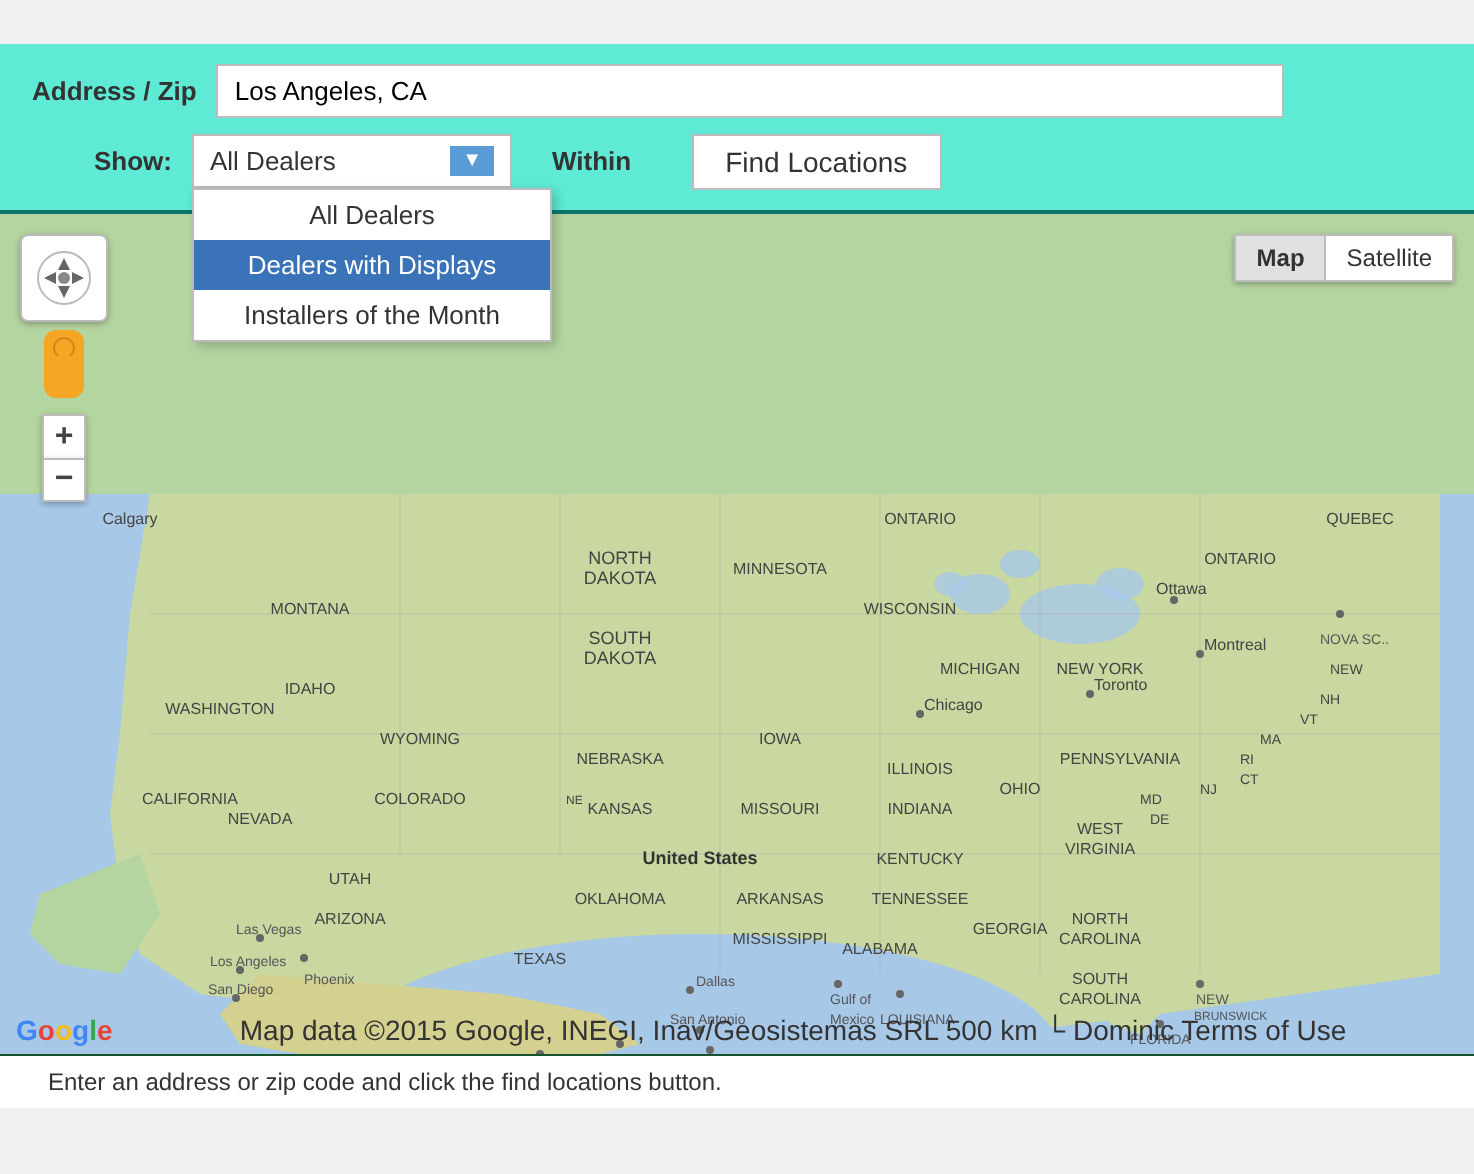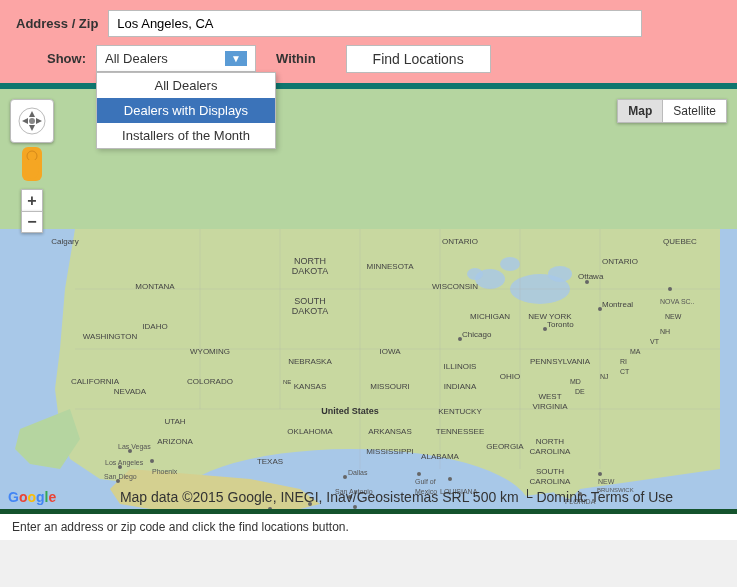--- a/index.html
+++ b/index.html
@@ -1,21 +1,22 @@
 <!DOCTYPE html>
 <html><head>
   <meta charset="utf-8">
   <style>
     * { box-sizing: border-box; margin: 0; padding: 0; }
     body { font-family: Arial, sans-serif; font-size: 13px; background: #f0f0f0; width: 737px; }
 
     .top-bar {
-      background: #fca5a5;
+      background: #5eead4;
       padding: 10px 16px 10px 16px;
-      border-bottom: 6px solid #0f766e;
+      border-bottom: 2px solid #0f766e;
+      margin-top: 22px;
     }
 
     .row {
       display: flex;
       align-items: center;
       margin-bottom: 8px;
     }
 
     .label {
       font-weight: bold;
@@ -97,21 +98,21 @@
     }
 
     .within-label {
       font-weight: bold;
       color: #333;
       padding: 6px 10px 0 20px;
     }
 
     .find-btn {
       margin-left: 20px;
-      padding: 5px 26px;
+      padding: 5px 16px;
       background: #fff;
       border: 1px solid #bbb;
       font-size: 14px;
       cursor: pointer;
       color: #333;
       margin-top: 0;
     }
 
     .map-container {
       position: relative;
@@ -222,24 +223,24 @@
       left: 56px;
       right: 0;
       z-index: 10;
       font-size: 14px;
       color: #333;
       text-align: center;
     }
 
     .status-bar {
       background: #fff;
-      padding: 6px 12px;
+      padding: 6px 24px;
       font-size: 12px;
       color: #333;
-      border-top: 5px solid #14532d;
+      border-top: 1px solid #14532d;
     }
 
     
     .map-svg {
       width: 100%;
       height: 100%;
     }
   </style>
 </head>
 <body>

